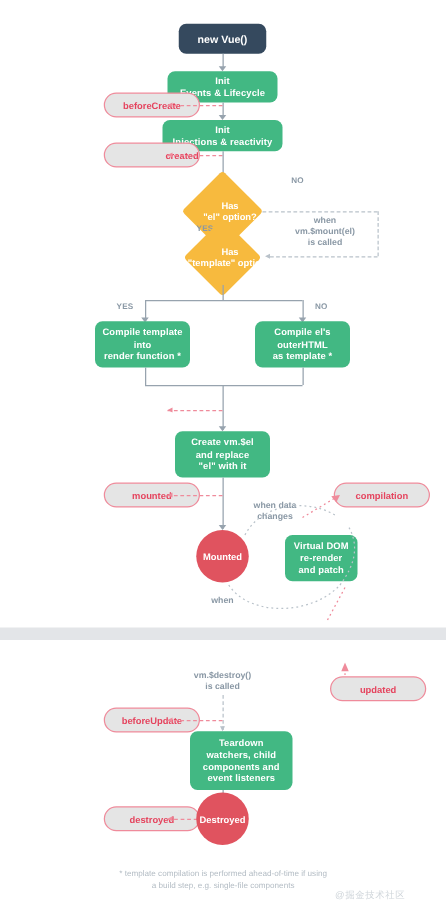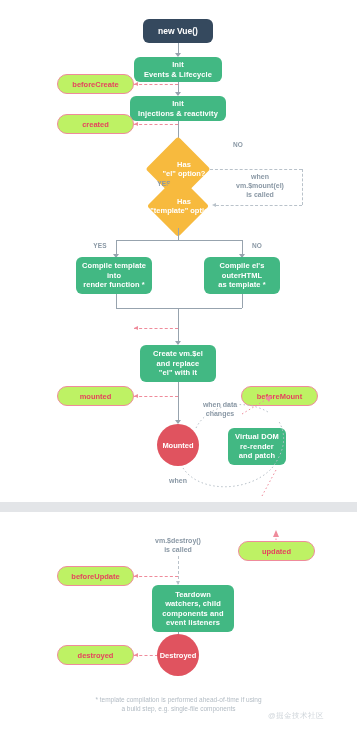--- a/index.html
+++ b/index.html
@@ -34,22 +34,22 @@
     background: transparent; color: #ffffff;
     font-size: 7.5px; line-height: 9px; font-weight: 700;
   }
   .diamond .dshape {
     position: absolute; left: 0; top: 0; width: 100%; height: 100%;
     background: #f7ba3e; transform: rotate(45deg) ; border-radius: 3px;
   }
   .diamond .dlabel { position: relative; z-index: 2; width: 92%; margin-left: 12px; }
 
   .hook {
-    border: 1px solid #ef8b9b; background: #bef264; color: #e5445e;
-    border-radius: 11px; font-size: 7.5px; font-weight: 700; line-height: 9px;
+    border: 1px solid #ef8b9b; background: #e5e5e5; color: #e5445e;
+    border-radius: 11px; font-size: 7.5px; font-weight: 700; line-height: 9px; margin-left: 26px;
   }
   .circle-red {
     background: #e0535f; color: #ffffff; border-radius: 50%;
     font-size: 7.5px; font-weight: 700;
   }
 
   .edge-label {
     position: absolute; color: #8a98a5; font-size: 6.5px; font-weight: 700;
     line-height: 8px; text-align: center; letter-spacing: .2px;
   }
@@ -121,21 +121,21 @@
     <div class="node hook" style="left:57px; top:74px; width:77px; height:20px;">
       <span>beforeCreate</span>
     </div>
     <div class="dash-pink" style="left:134px; top:84px; width:44px;"></div>
     <div class="arrow-left-pink" style="left:134px; top:81.5px;"></div>
 
     <div class="node box-green" style="left:130px; top:96px; width:96px; height:25px;">
       <span class="ml">Init<br>Injections &amp; reactivity</span>
     </div>
 
-    <div class="node hook" style="left:57px; top:114px; width:77px; height:20px;">
+    <div class="node hook" style="left:57px; top:114px; width:77px; height:20px;justify-content:flex-end;">
       <span>created</span>
     </div>
     <div class="dash-pink" style="left:134px; top:124px; width:44px;"></div>
     <div class="arrow-left-pink" style="left:134px; top:121.5px;"></div>
 
     <div class="ln ln-v" style="left:178px; top:121px; height:20px;"></div>
     <div class="arrow-down" style="left:175px; top:139px;"></div>
 
     <div class="node diamond" style="left:146px; top:146px; width:64px; height:46px;">
       <div class="dshape" style="width:46px;height:46px;left:9px;top:0;"></div>
@@ -201,21 +201,21 @@
     <div class="ln ln-v" style="left:178px; top:382px; height:41px;"></div>
     <div class="arrow-down" style="left:175px; top:420px;"></div>
 
     <div class="node hook" style="left:57px; top:386px; width:77px; height:20px;">
       <span>mounted</span>
     </div>
     <div class="dash-pink" style="left:134px; top:396px; width:44px;"></div>
     <div class="arrow-left-pink" style="left:134px; top:393.5px;"></div>
 
     <div class="node hook" style="left:241px; top:386px; width:77px; height:20px;">
-      <span>beforeMount</span>
+      <span>compilation</span>
     </div>
 
     <div class="node circle-red" style="left:157px; top:424px; width:42px; height:42px;">
       <span>Mounted</span>
     </div>
 
     <div class="node box-green" style="left:228px; top:428px; width:58px; height:37px;">
       <span class="ml">Virtual DOM<br>re-render<br>and patch</span>
     </div>
 

